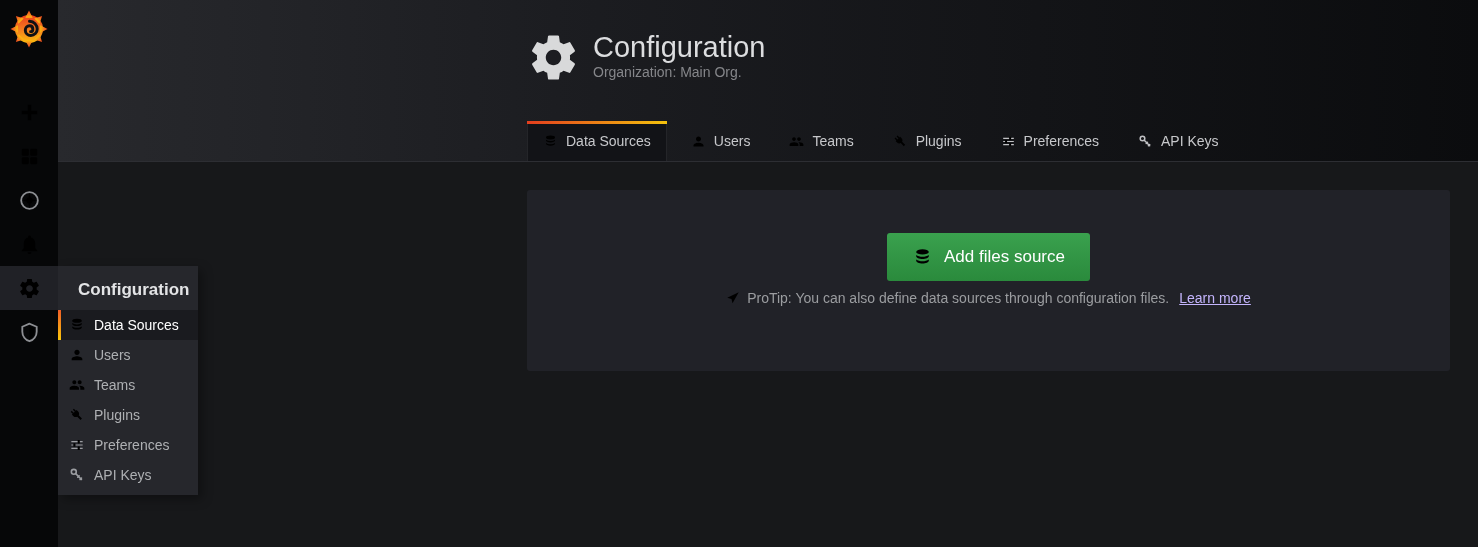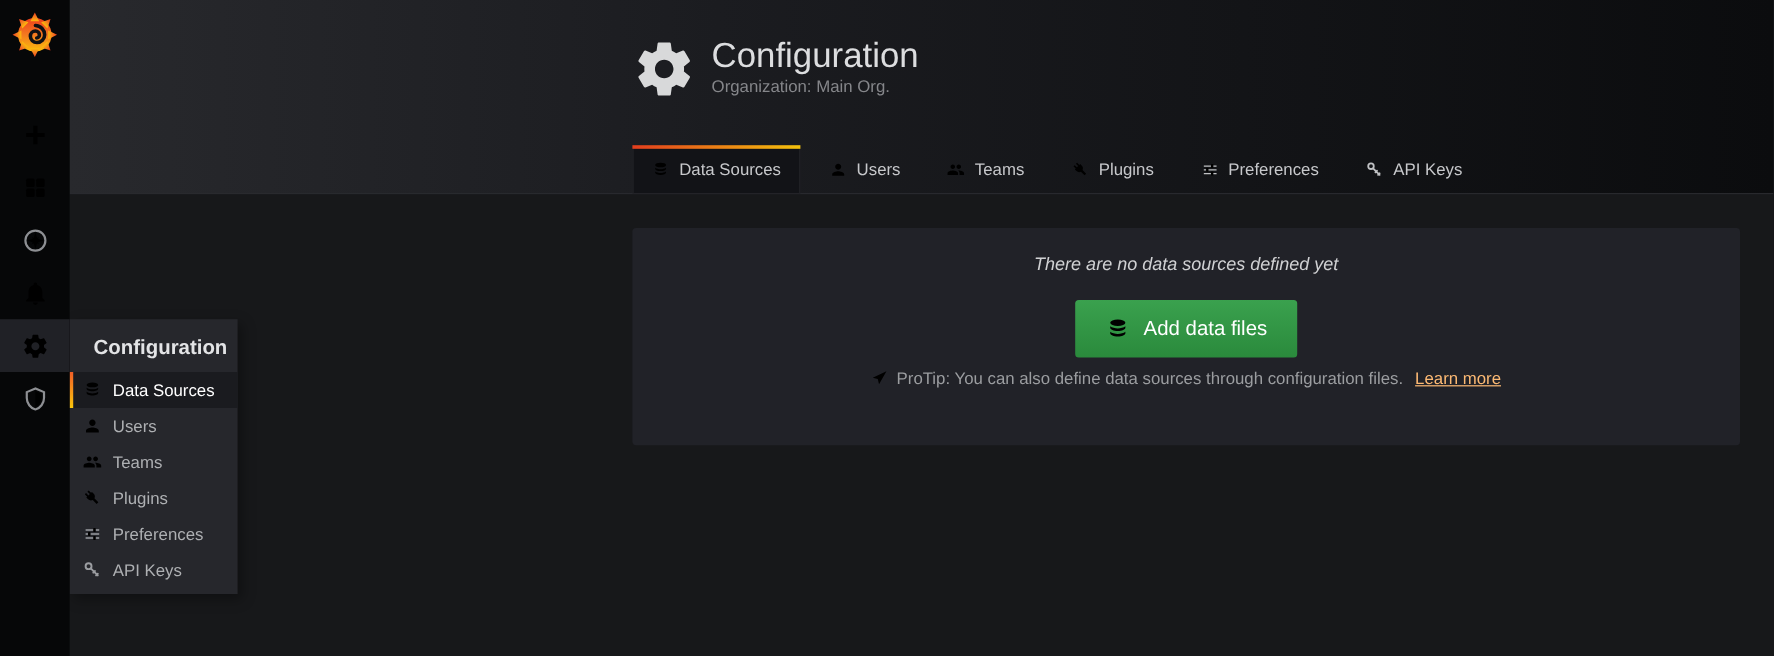--- a/index.html
+++ b/index.html
@@ -93,21 +93,21 @@
     height:48px; padding:0 25px; border:none; border-radius:3px;
     background:linear-gradient(180deg,#3aa14e 0%,#2a8a3c 100%);
     color:#ffffff; font-size:17px; font-family:inherit; cursor:pointer;
   }
   .add-btn svg { width:21px; height:21px; }
   .protip {
     margin-top:9px; font-size:14px; color:#9b9da0;
     display:flex; align-items:center; gap:7px;
   }
   .protip svg { width:14px; height:14px; color:#9b9da0; }
-  .learn-more { color:#fdba74; text-decoration:underline; cursor:pointer; margin-left:3px; }
+  .learn-more { color:#c4b5fd; text-decoration:underline; cursor:pointer; margin-left:3px; }
 </style>
 </head>
 <body>
 
 <svg width="0" height="0" style="position:absolute" aria-hidden="true">
   <defs>
     <linearGradient id="logo-grad" x1="0" y1="0" x2="0" y2="1">
       <stop offset="0" stop-color="#ed3e1c"></stop>
         <stop offset=".5" stop-color="#f47a20"></stop>
         <stop offset="1" stop-color="#fcbc0c"></stop>
@@ -312,26 +312,25 @@
         <svg>
             <use href="#i-key"></use>
           </svg>
         <span>API Keys</span>
       </div>
     </div>
   </div>
 
   <div class="content">
     <div class="panel">
-      <div class="empty-msg">There are no data sources defined yet</div>
       <button class="add-btn">
         <svg>
             <use href="#i-db"></use>
           </svg>
-        <span>Add data files</span>
+        <span>Add files source</span>
       </button>
       <div class="protip">
         <svg>
             <use href="#i-rocket"></use>
           </svg>
         <span>ProTip: You can also define data sources through configuration files.</span>
         <span class="learn-more">Learn more</span>
       </div>
     </div>
   </div>

